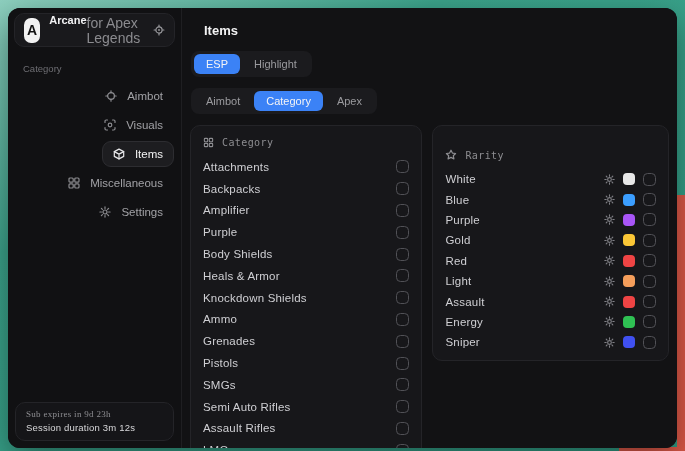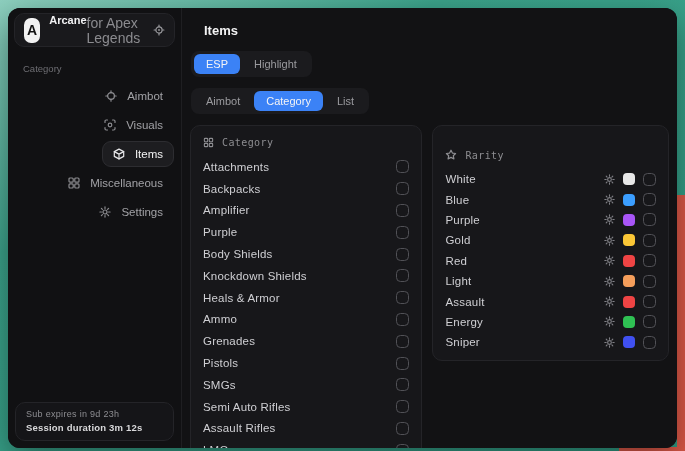--- a/index.html
+++ b/index.html
@@ -35,22 +35,22 @@
   .side-label{margin:16px 15px 7px;font-size:9.5px;color:#6e6e73;}
   .nav{display:flex;flex-direction:column;align-items:flex-end;}
   .nav-item{display:flex;align-items:center;gap:10px;margin:1.5px 7px;padding:6px 10px;
     border-radius:9px;font-size:11.5px;color:#a2a2a6;border:1px solid transparent;cursor:pointer;}
   .nav-item .nicon{display:flex;color:#8c8c90;}
   .nav-item.selected{background:#1d1d20;border-color:#2d2d31;color:#f2f2f3;}
   .nav-item.selected .nicon{color:#e8e8ea;}
 
   .session-card{margin:auto 7px 7px;border:1px solid #242428;background:#151518;border-radius:10px;
     padding:6px 10px 7px;}
-  .session-line1{font-family:Liberation Sans, sans-serif;font-size:9px;color:#8e8e92;letter-spacing:.3px;}
-  .session-line2{font-size:9.5px;color:#d9d9db;font-weight:700;margin-top:3px;letter-spacing:.2px;}
+  .session-line1{font-family:Liberation Serif, serif;font-size:9px;color:#8e8e92;letter-spacing:.3px;}
+  .session-line2{font-size:9.5px;color:#d9d9db;font-weight:400;margin-top:3px;letter-spacing:.2px;}
 
   
   .main{flex:1;background:#121214;padding:12px 8px 0;display:flex;flex-direction:column;overflow:hidden;}
   .page-title{font-size:13px;font-weight:700;color:#f2f2f3;margin:3px 0 13px 14px;}
   .seg{display:inline-flex;align-self:flex-start;background:#1b1b1e;border-radius:8px;
     padding:3px;gap:2px;margin:0 0 11px 1px;}
   .seg .tab{font-size:11px;color:#9b9b9f;padding:4px 12px;border-radius:6px;cursor:pointer;}
   .seg .tab.selected{background:#3b82f6;color:#f4f4f5;font-weight:400;}
 
   .cards{display:flex;gap:10px;flex:1;align-items:flex-start;overflow:visible;}
@@ -156,21 +156,21 @@
   <main class="main">
     <div class="page-title">Items</div>
 
     <div class="seg" id="mode-tabs">
         <div class="tab selected">ESP</div>
         <div class="tab">Highlight</div>
       </div>
     <div class="seg" id="view-tabs">
         <div class="tab">Aimbot</div>
         <div class="tab selected">Category</div>
-        <div class="tab">List</div>
+        <div class="tab">Apex</div>
       </div>
 
     <div class="cards">
       <section class="card card-category">
         <div class="card-head">
           <span class="hicon">
               <svg width="11" height="11" viewBox="0 0 12 12" fill="none" stroke="currentColor" stroke-width="1.2" stroke-linecap="round" stroke-linejoin="round">
                 <rect x="1.5" y="1.5" width="3.6" height="3.6" rx=".8"></rect>
                 <rect x="6.9" y="1.5" width="3.6" height="3.6" rx=".8"></rect>
                 <rect x="1.5" y="6.9" width="3.6" height="3.6" rx=".8"></rect>
@@ -194,25 +194,25 @@
             </div>
             <div class="row">
               <span class="row-label">Purple</span>
               <span class="checkbox"></span>
             </div>
             <div class="row">
               <span class="row-label">Body Shields</span>
               <span class="checkbox"></span>
             </div>
             <div class="row">
+              <span class="row-label">Heals &amp; Armor</span>
+              <span class="checkbox"></span>
+            </div>
+            <div class="row">
               <span class="row-label">Knockdown Shields</span>
-              <span class="checkbox"></span>
-            </div>
-            <div class="row">
-              <span class="row-label">Heals &amp; Armor</span>
               <span class="checkbox"></span>
             </div>
             <div class="row">
               <span class="row-label">Ammo</span>
               <span class="checkbox"></span>
             </div>
             <div class="row">
               <span class="row-label">Grenades</span>
               <span class="checkbox"></span>
             </div>

